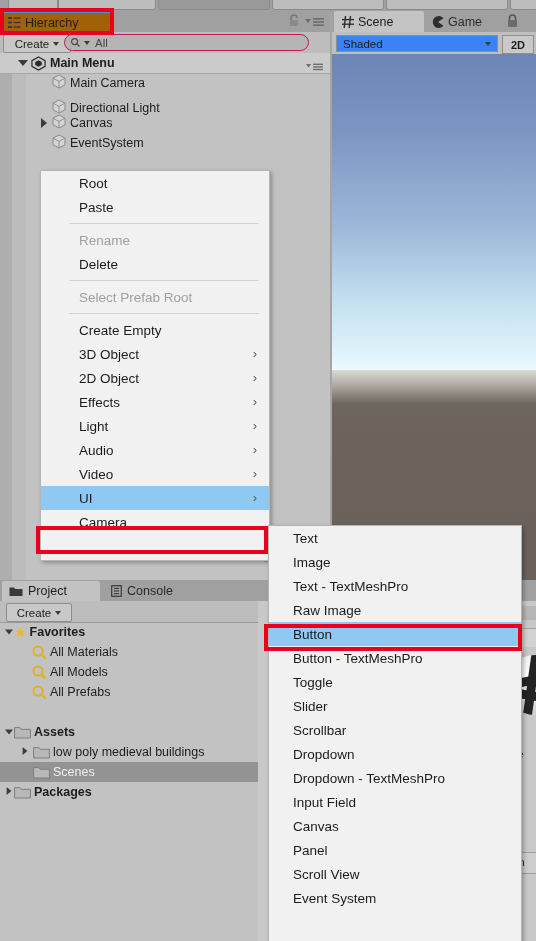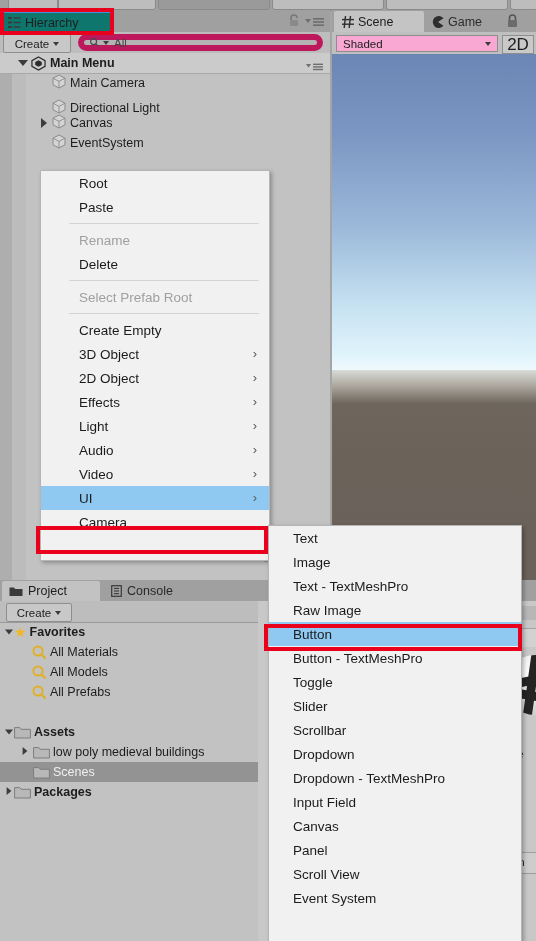--- a/index.html
+++ b/index.html
@@ -14,34 +14,34 @@
 
   
   #top-strip{left:0;top:0;width:536px;height:10px;background:#a0a0a0;
     border-bottom:1px solid #8e8e8e;overflow:hidden;}
   .tb-btn{position:absolute;top:-12px;height:20px;background:#bdbdbd;
      border:1px solid #8a8a8a;border-radius:3px;}
 
   
   #hierarchy-panel{left:0;top:10px;width:330px;height:570px;background:#c2c2c2;}
   #hierarchy-tabbar{left:0;top:10px;width:330px;height:22px;background:#a0a0a0;}
-  #hierarchy-tab{left:2px;top:11px;width:110px;height:21px;background:#0f766e;
+  #hierarchy-tab{left:2px;top:11px;width:110px;height:21px;background:#a16207;
      border-top:2px solid #4a90d9;border-top-left-radius:2px;border-top-right-radius:2px;
      display:flex;align-items:center;gap:4px;padding-left:6px;box-sizing:border-box;}
   #hierarchy-tab .tlabel{font-size:12.5px;color:#1d1d1d;}
   #hier-lock{left:288px;top:14px;width:12px;height:14px;}
   #hier-menu{left:305px;top:16px;width:20px;height:10px;}
 
   #hierarchy-toolbar{left:0;top:32px;width:330px;height:21px;background:#bdbdbd;
      border-bottom:1px solid #9a9a9a;}
   #create-btn{left:3px;top:34px;width:66px;height:17px;background:#c8c8c8;
      border:1px solid #8e8e8e;border-radius:2px;display:flex;align-items:center;
      justify-content:center;gap:4px;font-size:11.5px;}
-  #hier-search{left:78px;top:34px;width:245px;height:17px;background:#b4b4b4;
-     border:6px solid #be185d;border-radius:9px;display:flex;align-items:center;
+  #hier-search{left:64px;top:34px;width:245px;height:17px;background:#b4b4b4;
+     border:1px solid #be185d;border-radius:9px;display:flex;align-items:center;
      padding-left:6px;box-sizing:border-box;gap:3px;font-size:11.5px;color:#444;}
 
   
   #scene-row{left:0;top:53px;width:330px;height:20px;background:#cbcbcb;
      border-bottom:1px solid #a8a8a8;display:flex;align-items:center;}
   #scene-row .arrow{margin-left:18px;}
   #scene-row .unity-ic{margin-left:3px;}
   #scene-row .lbl{margin-left:4px;font-weight:bold;font-size:12.5px;}
   #scene-row-menu{position:absolute;right:6px;top:7px;width:18px;height:8px;}
 
@@ -79,27 +79,27 @@
   #scene-panel{left:332px;top:10px;width:204px;height:570px;background:#a0a0a0;}
   #scene-tabbar{left:332px;top:10px;width:204px;height:22px;background:#a0a0a0;}
   #scene-tab{left:334px;top:11px;width:90px;height:21px;background:#c4c4c4;
     display:flex;align-items:center;gap:4px;padding-left:8px;box-sizing:border-box;
     border-top-left-radius:2px;border-top-right-radius:2px;}
   #game-tab{left:426px;top:11px;width:72px;height:21px;background:#a0a0a0;
     display:flex;align-items:center;gap:4px;padding-left:6px;box-sizing:border-box;color:#2c2c2c;}
   #scene-lock{left:506px;top:14px;width:13px;height:14px;}
   #scene-toolbar{left:332px;top:32px;width:204px;height:22px;background:#bfbfbf;
     border-bottom:1px solid #949494;}
-  #shaded-dd{left:336px;top:35px;width:162px;height:17px;background:#f9a8d4;
+  #shaded-dd{left:336px;top:35px;width:162px;height:17px;background:#3b82f6;
     border:1px solid #8e8e8e;display:flex;align-items:center;padding-left:6px;
     box-sizing:border-box;font-size:11.5px;}
   #shaded-dd .caret{position:absolute;right:6px;top:6px;}
   #twod-btn{left:502px;top:35px;width:30px;height:17px;background:#c9c9c9;
     border:1px solid #8e8e8e;display:flex;align-items:center;justify-content:center;
-    font-size:17px;font-weight:normal;}
+    font-size:11px;font-weight:bold;}
   #scene-view{left:332px;top:54px;width:204px;height:526px;overflow:hidden;background:#6f8ab5;}
   #sky{position:absolute;left:0;top:0;width:204px;height:316px;
     background:linear-gradient(to bottom,#6b86b4 0%,#7b96c2 25%,#9cb9da 55%,#c7e2f2 80%,#dff3fb 95%,#eef9fc 100%);}
   #ground{position:absolute;left:0;top:316px;width:204px;height:210px;
     background:linear-gradient(to bottom,#d8dcd6 0%,#a9a49b 8%,#6e665d 16%,#6b635a 40%,#6a625a 100%);}
 
   
   #rb-panel{left:258px;top:580px;width:278px;height:361px;background:#c0c0c0;}
   #rb-tabbar{left:258px;top:580px;width:278px;height:21px;background:#a0a0a0;}
   #rb-body{left:258px;top:601px;width:278px;height:340px;background:#c8c8c8;}

